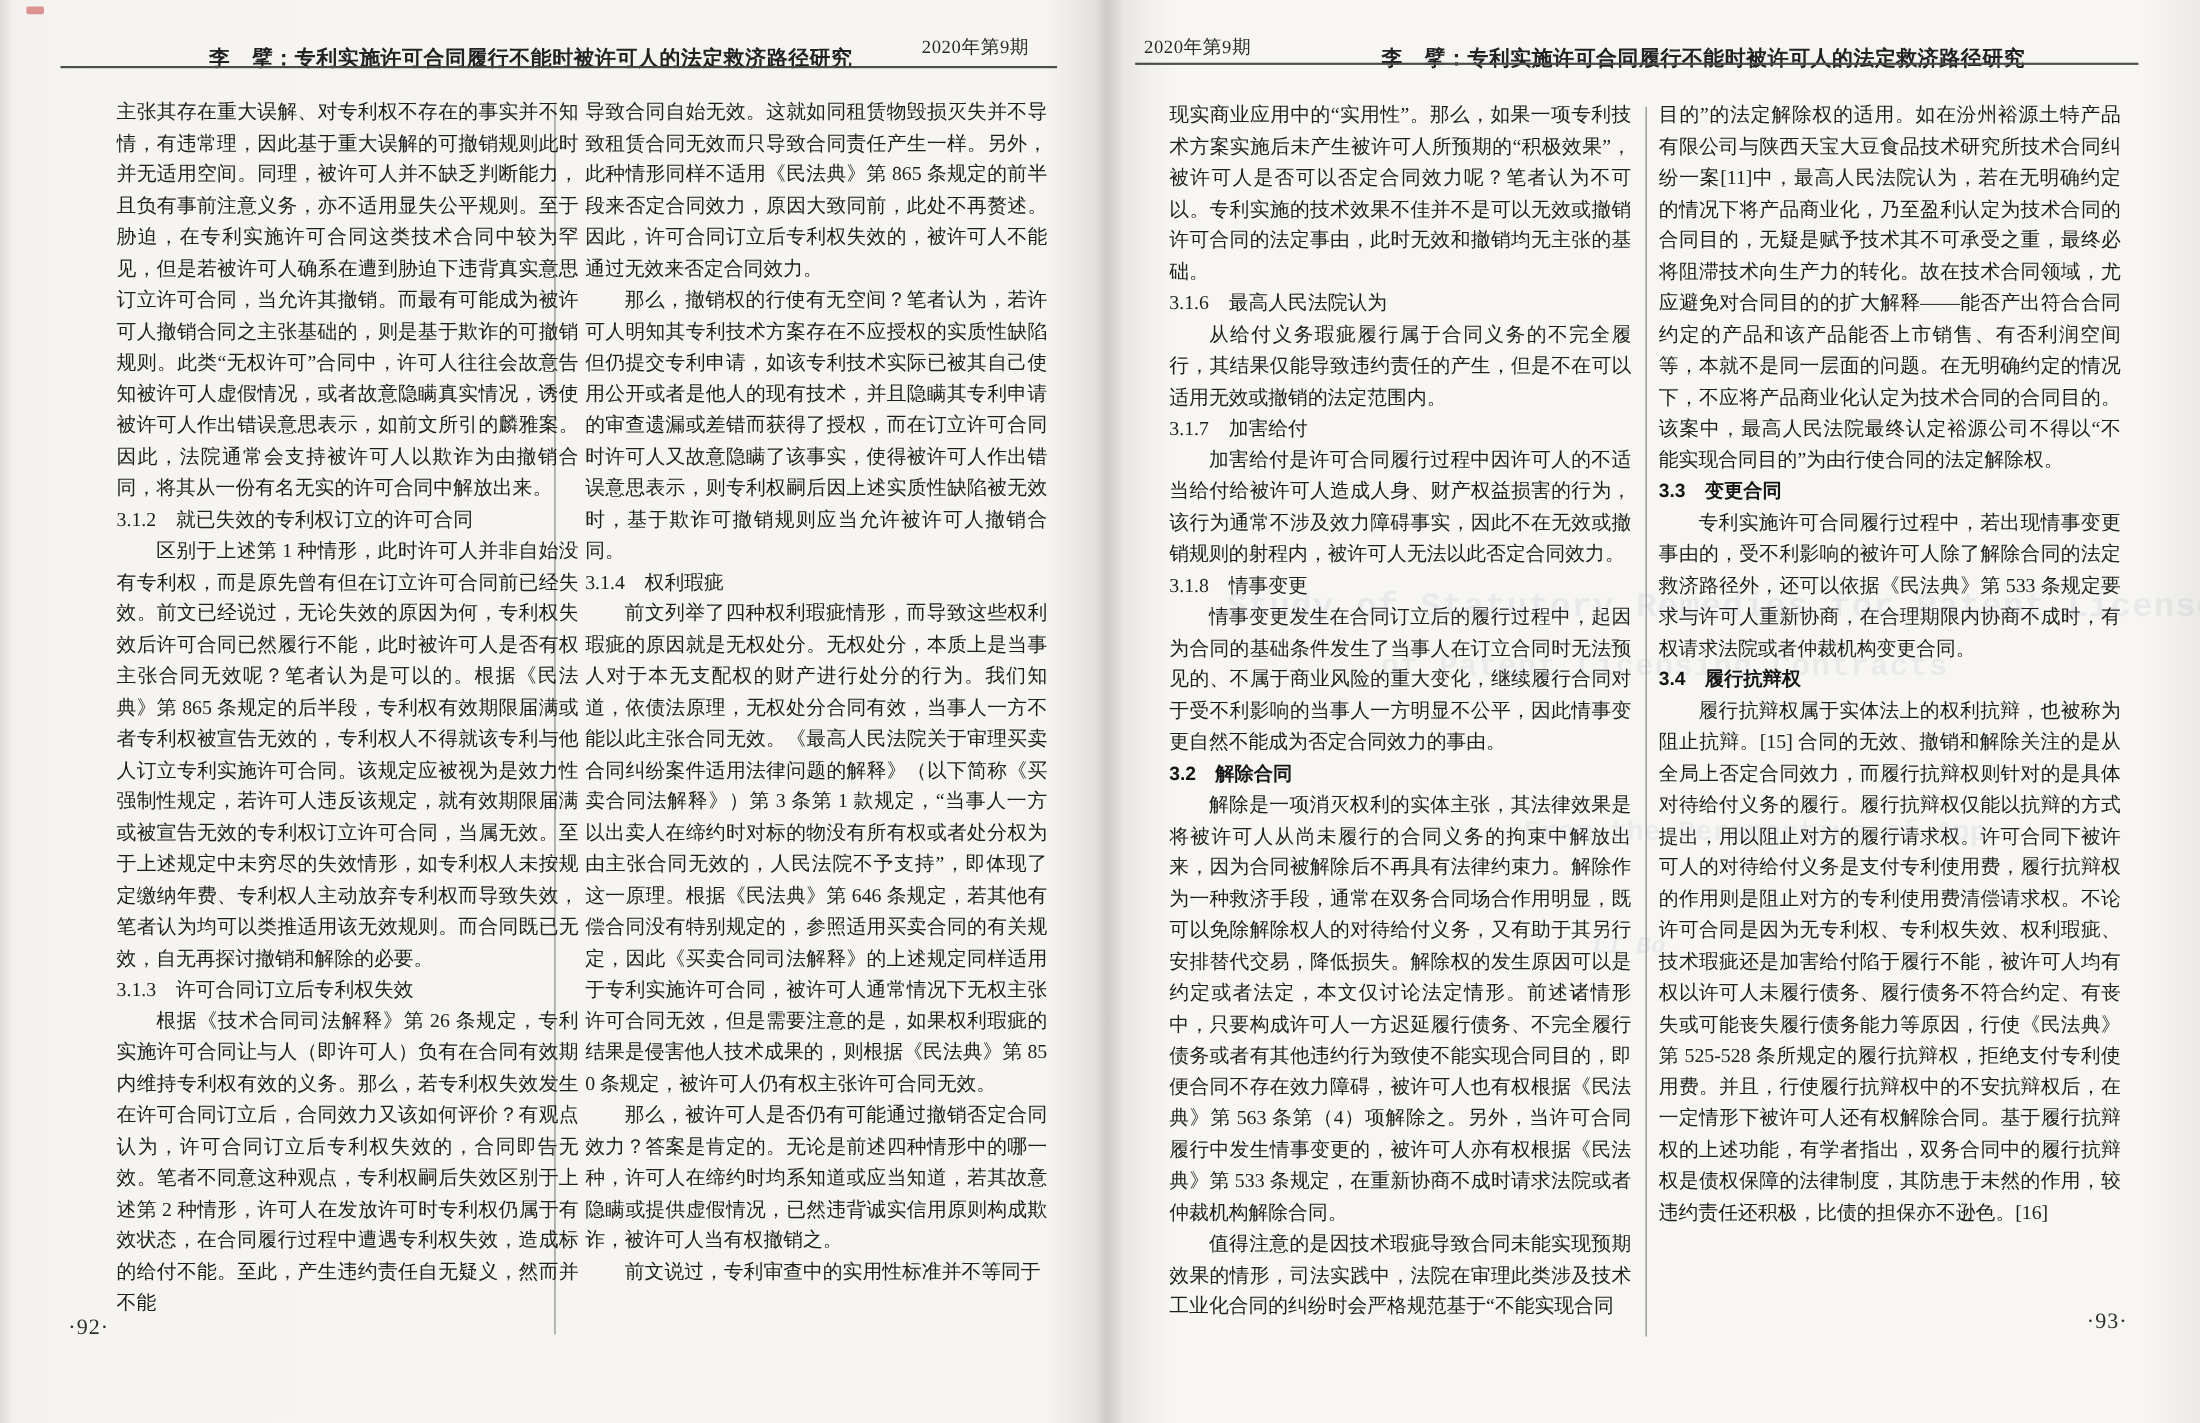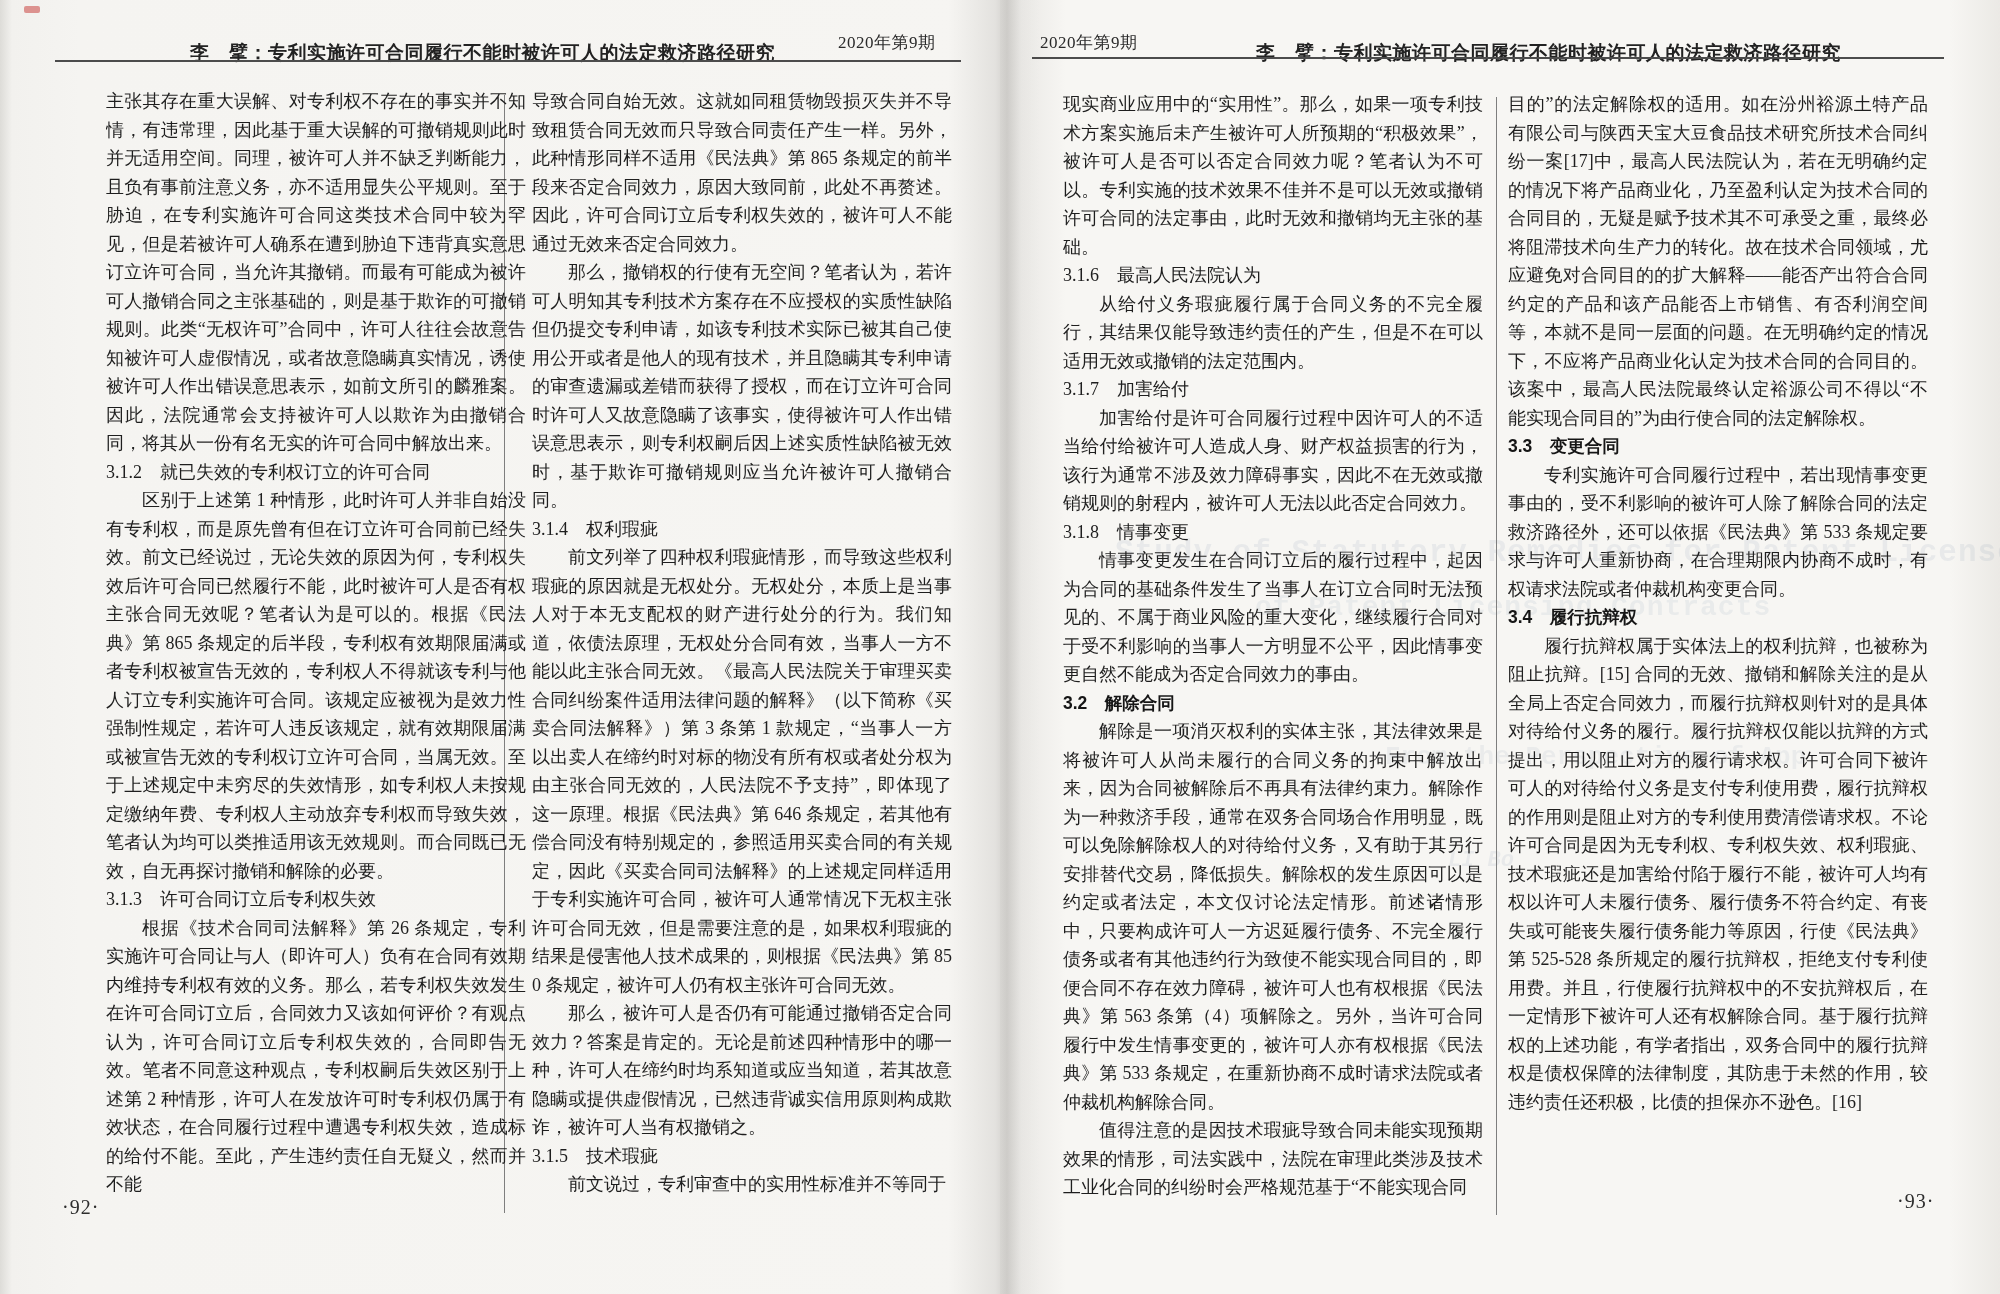--- a/index.html
+++ b/index.html
@@ -68,21 +68,20 @@
         <div class="head">3.1.3　许可合同订立后专利权失效</div>
         <div class="para">根据《技术合同司法解释》第 26 条规定，专利实施许可合同让与人（即许可人）负有在合同有效期内维持专利权有效的义务。那么，若专利权失效发生在许可合同订立后，合同效力又该如何评价？有观点认为，许可合同订立后专利权失效的，合同即告无效。笔者不同意这种观点，专利权嗣后失效区别于上述第 2 种情形，许可人在发放许可时专利权仍属于有效状态，在合同履行过程中遭遇专利权失效，造成标的给付不能。至此，产生违约责任自无疑义，然而并不能</div>
       </div>
     <div class="vdiv"></div>
     <div class="col c2">
         <div class="para first">导致合同自始无效。这就如同租赁物毁损灭失并不导致租赁合同无效而只导致合同责任产生一样。另外，此种情形同样不适用《民法典》第 865 条规定的前半段来否定合同效力，原因大致同前，此处不再赘述。因此，许可合同订立后专利权失效的，被许可人不能通过无效来否定合同效力。</div>
         <div class="para">那么，撤销权的行使有无空间？笔者认为，若许可人明知其专利技术方案存在不应授权的实质性缺陷但仍提交专利申请，如该专利技术实际已被其自己使用公开或者是他人的现有技术，并且隐瞒其专利申请的审查遗漏或差错而获得了授权，而在订立许可合同时许可人又故意隐瞒了该事实，使得被许可人作出错误意思表示，则专利权嗣后因上述实质性缺陷被无效时，基于欺诈可撤销规则应当允许被许可人撤销合同。</div>
         <div class="head">3.1.4　权利瑕疵</div>
         <div class="para">前文列举了四种权利瑕疵情形，而导致这些权利瑕疵的原因就是无权处分。无权处分，本质上是当事人对于本无支配权的财产进行处分的行为。我们知道，依债法原理，无权处分合同有效，当事人一方不能以此主张合同无效。《最高人民法院关于审理买卖合同纠纷案件适用法律问题的解释》（以下简称《买卖合同法解释》）第 3 条第 1 款规定，“当事人一方以出卖人在缔约时对标的物没有所有权或者处分权为由主张合同无效的，人民法院不予支持”，即体现了这一原理。根据《民法典》第 646 条规定，若其他有偿合同没有特别规定的，参照适用买卖合同的有关规定，因此《买卖合同司法解释》的上述规定同样适用于专利实施许可合同，被许可人通常情况下无权主张许可合同无效，但是需要注意的是，如果权利瑕疵的结果是侵害他人技术成果的，则根据《民法典》第 850 条规定，被许可人仍有权主张许可合同无效。</div>
         <div class="para">那么，被许可人是否仍有可能通过撤销否定合同效力？答案是肯定的。无论是前述四种情形中的哪一种，许可人在缔约时均系知道或应当知道，若其故意隐瞒或提供虚假情况，已然违背诚实信用原则构成欺诈，被许可人当有权撤销之。</div>
-        <div class="head">3.1.5　技术瑕疵</div>
         <div class="para">前文说过，专利审查中的实用性标准并不等同于</div>
       </div>
     <div class="pagenum">·92·</div>
     <div class="artifact a1"></div>
   </div>
 
   <div class="page right">
     <span class="bleed b1">Study of Statutory Remedies for Patent Licensees in Case of</span>
     <span class="bleed b2">of Patent Licensing Contracts</span>
     <span class="bleed b3">From the Perspective of App</span>
@@ -97,21 +96,21 @@
         <div class="head">3.1.7　加害给付</div>
         <div class="para">加害给付是许可合同履行过程中因许可人的不适当给付给被许可人造成人身、财产权益损害的行为，该行为通常不涉及效力障碍事实，因此不在无效或撤销规则的射程内，被许可人无法以此否定合同效力。</div>
         <div class="head">3.1.8　情事变更</div>
         <div class="para">情事变更发生在合同订立后的履行过程中，起因为合同的基础条件发生了当事人在订立合同时无法预见的、不属于商业风险的重大变化，继续履行合同对于受不利影响的当事人一方明显不公平，因此情事变更自然不能成为否定合同效力的事由。</div>
         <div class="head bold">3.2　解除合同</div>
         <div class="para">解除是一项消灭权利的实体主张，其法律效果是将被许可人从尚未履行的合同义务的拘束中解放出来，因为合同被解除后不再具有法律约束力。解除作为一种救济手段，通常在双务合同场合作用明显，既可以免除解除权人的对待给付义务，又有助于其另行安排替代交易，降低损失。解除权的发生原因可以是约定或者法定，本文仅讨论法定情形。前述诸情形中，只要构成许可人一方迟延履行债务、不完全履行债务或者有其他违约行为致使不能实现合同目的，即便合同不存在效力障碍，被许可人也有权根据《民法典》第 563 条第（4）项解除之。另外，当许可合同履行中发生情事变更的，被许可人亦有权根据《民法典》第 533 条规定，在重新协商不成时请求法院或者仲裁机构解除合同。</div>
         <div class="para">值得注意的是因技术瑕疵导致合同未能实现预期效果的情形，司法实践中，法院在审理此类涉及技术工业化合同的纠纷时会严格规范基于“不能实现合同</div>
       </div>
     <div class="vdiv"></div>
     <div class="col c2">
-        <div class="para first">目的”的法定解除权的适用。如在汾州裕源土特产品有限公司与陕西天宝大豆食品技术研究所技术合同纠纷一案[17]中，最高人民法院认为，若在无明确约定的情况下将产品商业化，乃至盈利认定为技术合同的合同目的，无疑是赋予技术其不可承受之重，最终必将阻滞技术向生产力的转化。故在技术合同领域，尤应避免对合同目的的扩大解释——能否产出符合合同约定的产品和该产品能否上市销售、有否利润空间等，本就不是同一层面的问题。在无明确约定的情况下，不应将产品商业化认定为技术合同的合同目的。该案中，最高人民法院最终认定裕源公司不得以“不能实现合同目的”为由行使合同的法定解除权。</div>
+        <div class="para first">目的”的法定解除权的适用。如在汾州裕源土特产品有限公司与陕西天宝大豆食品技术研究所技术合同纠纷一案[11]中，最高人民法院认为，若在无明确约定的情况下将产品商业化，乃至盈利认定为技术合同的合同目的，无疑是赋予技术其不可承受之重，最终必将阻滞技术向生产力的转化。故在技术合同领域，尤应避免对合同目的的扩大解释——能否产出符合合同约定的产品和该产品能否上市销售、有否利润空间等，本就不是同一层面的问题。在无明确约定的情况下，不应将产品商业化认定为技术合同的合同目的。该案中，最高人民法院最终认定裕源公司不得以“不能实现合同目的”为由行使合同的法定解除权。</div>
         <div class="head bold">3.3　变更合同</div>
         <div class="para">专利实施许可合同履行过程中，若出现情事变更事由的，受不利影响的被许可人除了解除合同的法定救济路径外，还可以依据《民法典》第 533 条规定要求与许可人重新协商，在合理期限内协商不成时，有权请求法院或者仲裁机构变更合同。</div>
         <div class="head bold">3.4　履行抗辩权</div>
         <div class="para">履行抗辩权属于实体法上的权利抗辩，也被称为阻止抗辩。[15] 合同的无效、撤销和解除关注的是从全局上否定合同效力，而履行抗辩权则针对的是具体对待给付义务的履行。履行抗辩权仅能以抗辩的方式提出，用以阻止对方的履行请求权。许可合同下被许可人的对待给付义务是支付专利使用费，履行抗辩权的作用则是阻止对方的专利使用费清偿请求权。不论许可合同是因为无专利权、专利权失效、权利瑕疵、技术瑕疵还是加害给付陷于履行不能，被许可人均有权以许可人未履行债务、履行债务不符合约定、有丧失或可能丧失履行债务能力等原因，行使《民法典》第 525-528 条所规定的履行抗辩权，拒绝支付专利使用费。并且，行使履行抗辩权中的不安抗辩权后，在一定情形下被许可人还有权解除合同。基于履行抗辩权的上述功能，有学者指出，双务合同中的履行抗辩权是债权保障的法律制度，其防患于未然的作用，较违约责任还积极，比债的担保亦不逊色。[16]</div>
       </div>
     <div class="pagenum">·93·</div>
 
   </div>
 
   <div class="gutter"></div>

